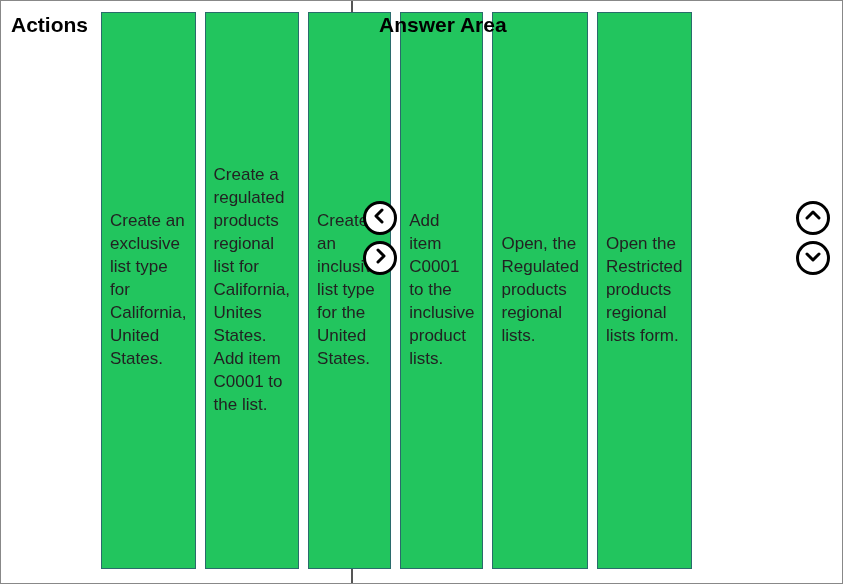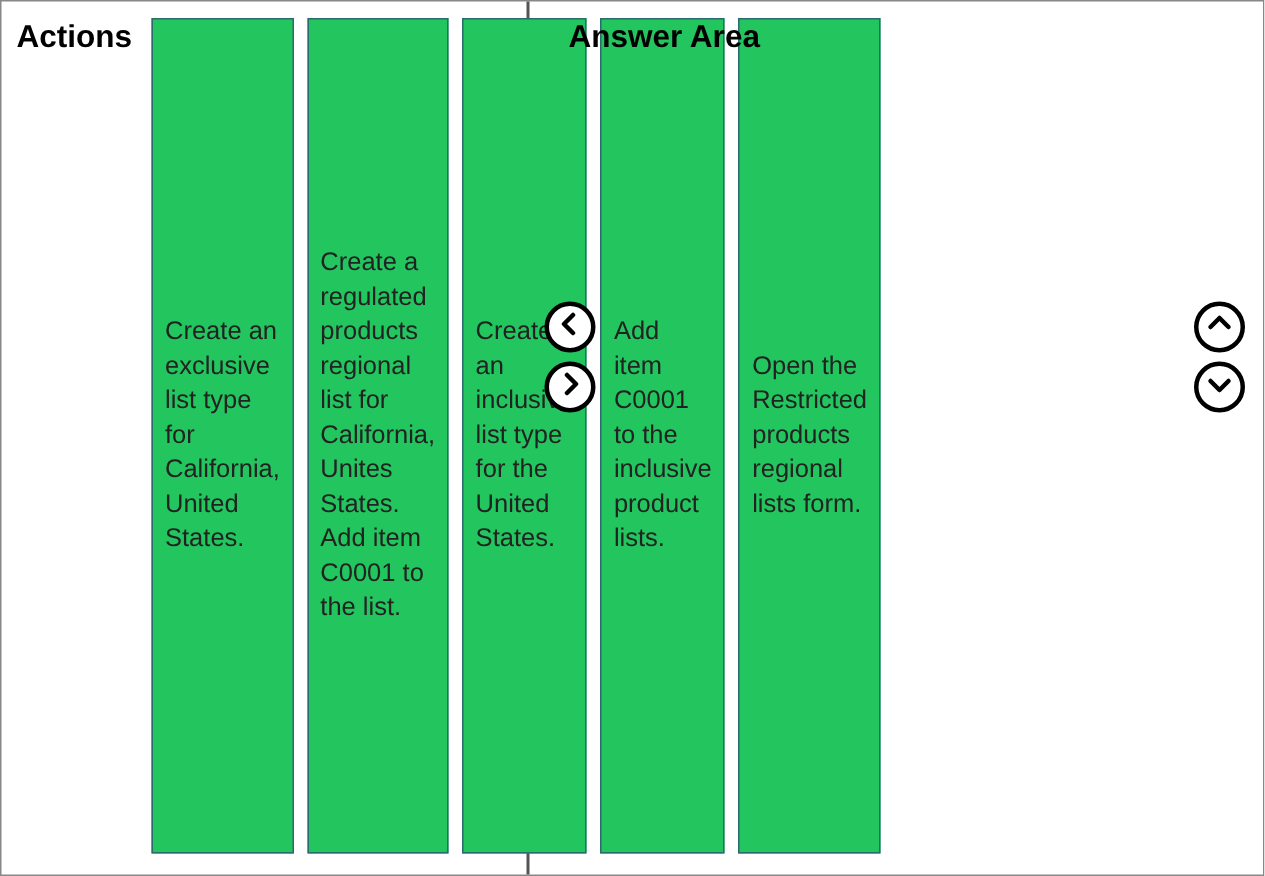--- a/index.html
+++ b/index.html
@@ -94,20 +94,23 @@
     <div class="action-item">
         <span>Create a regulated products regional list for California, Unites States. Add item C0001 to the list.</span>
       </div>
     <div class="action-item">
         <span>Create an inclusive list type for the United States.</span>
       </div>
     <div class="action-item">
         <span>Add item C0001 to the inclusive product lists.</span>
       </div>
     <div class="action-item">
+        <span>Open, the Regulated products regional lists.</span>
+      </div>
+    <div class="action-item">
         <span>Open the Restricted products regional lists form.</span>
       </div>
   </div>
 
   <div class="answer-panel">
     <div class="panel-header">Answer Area</div>
 
     <div class="arrow-group-left">
       <div class="arrow-btn">
         <span>

